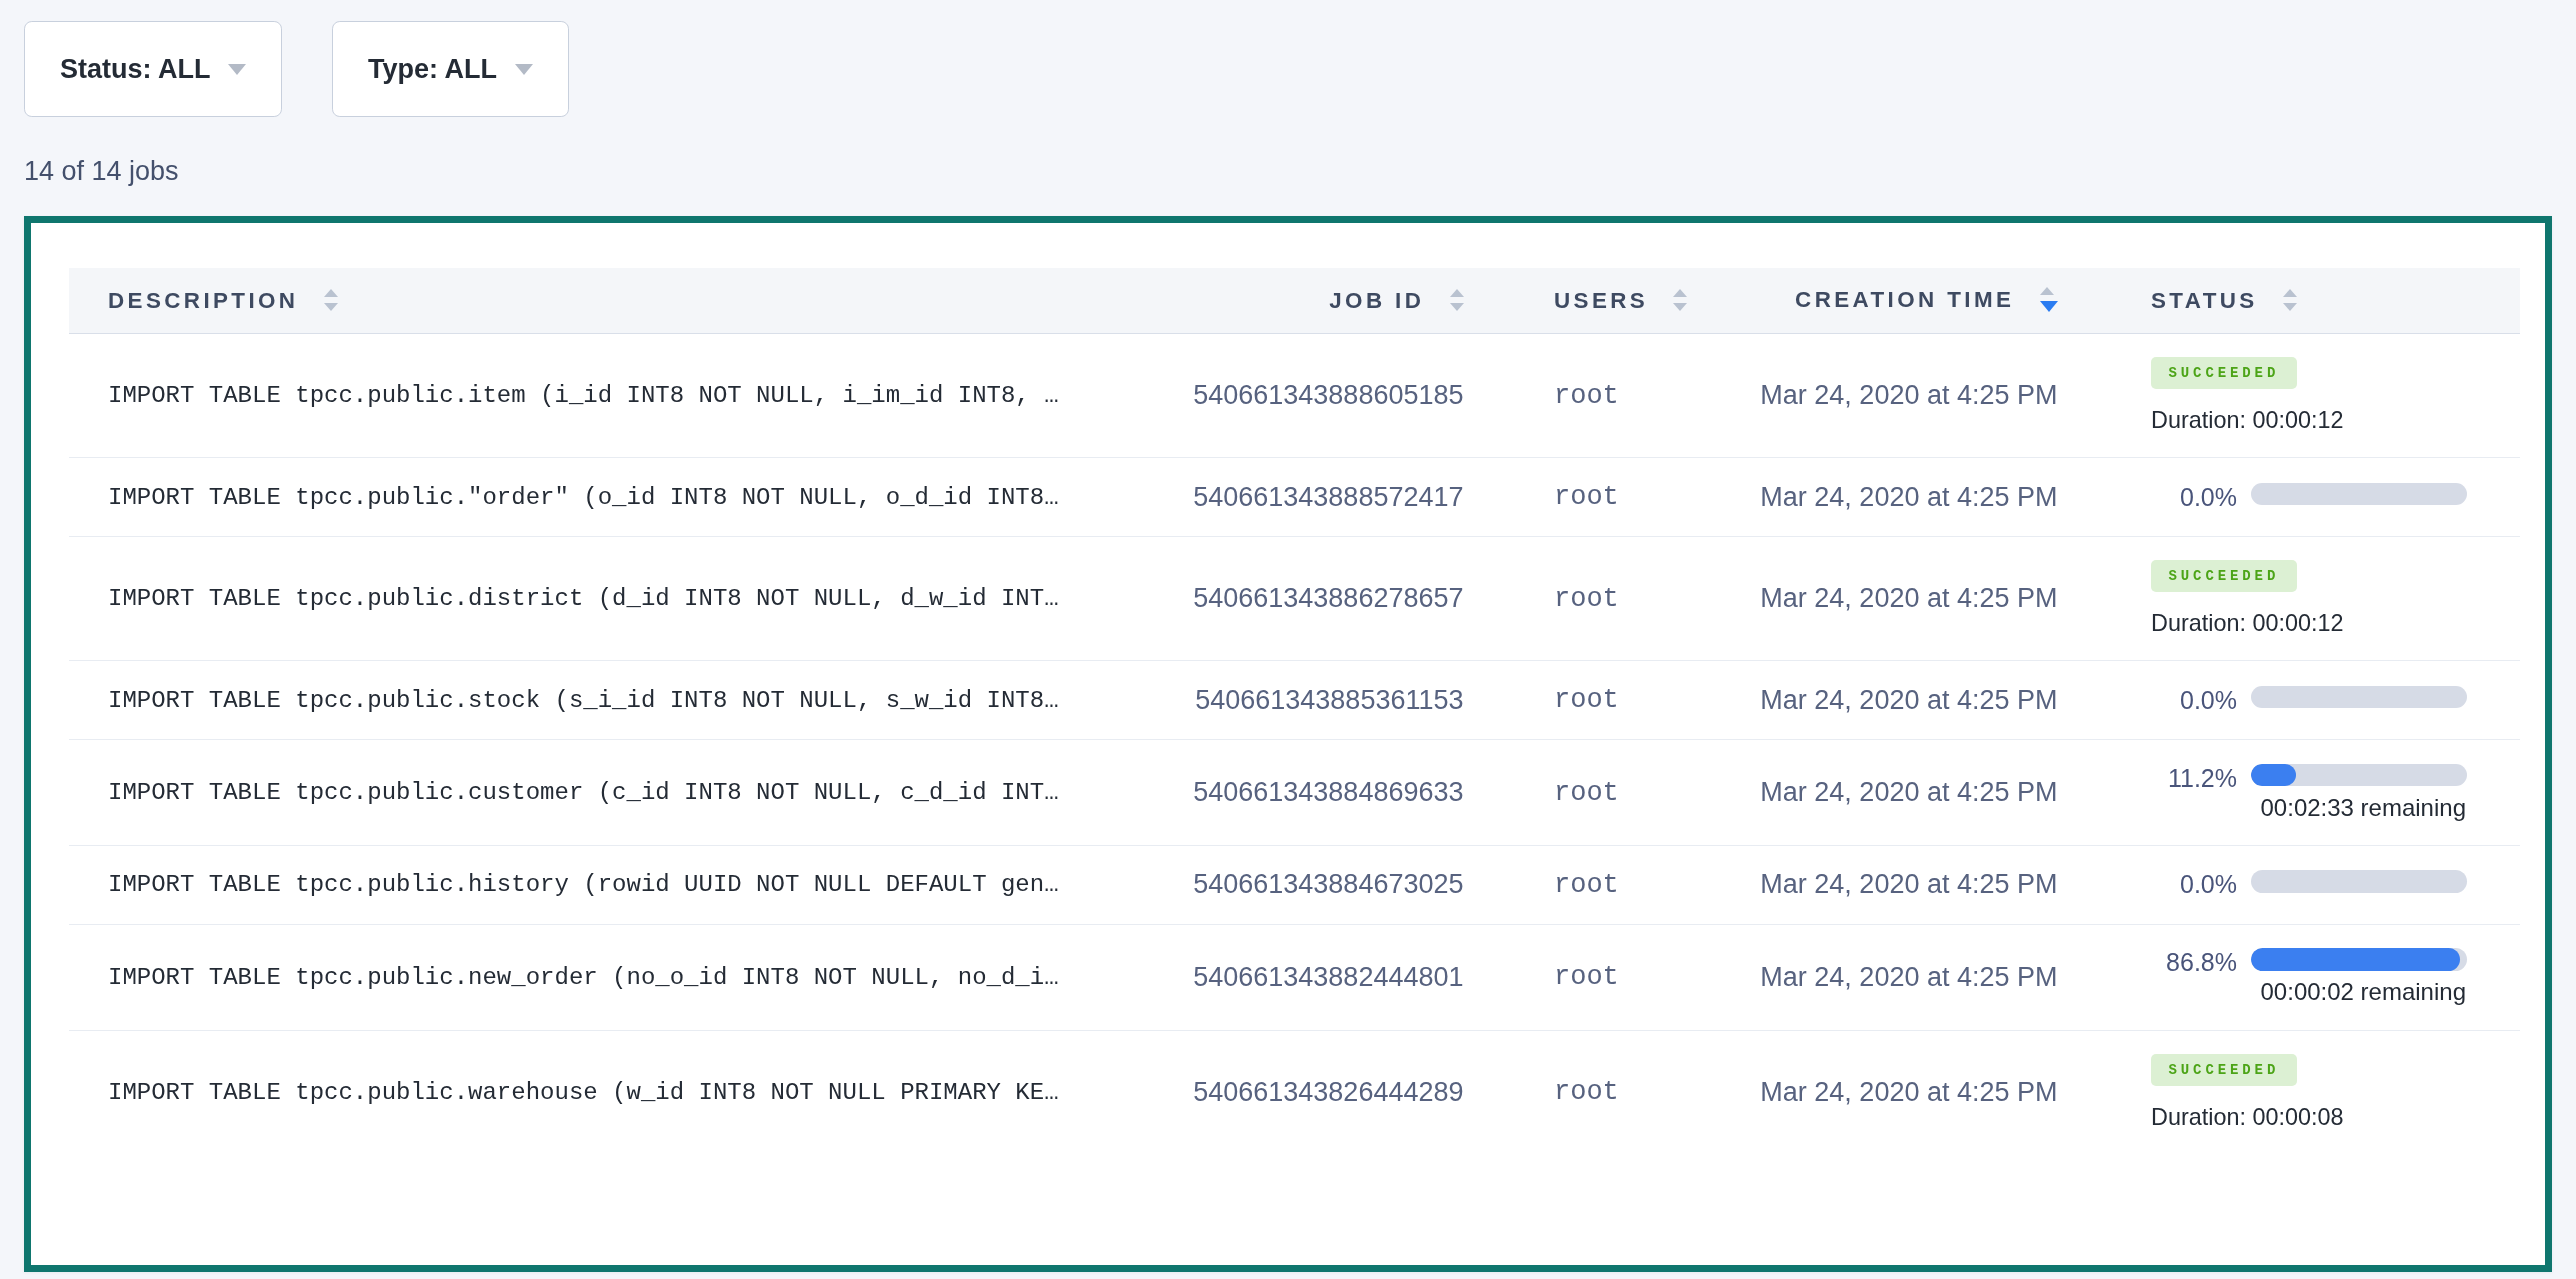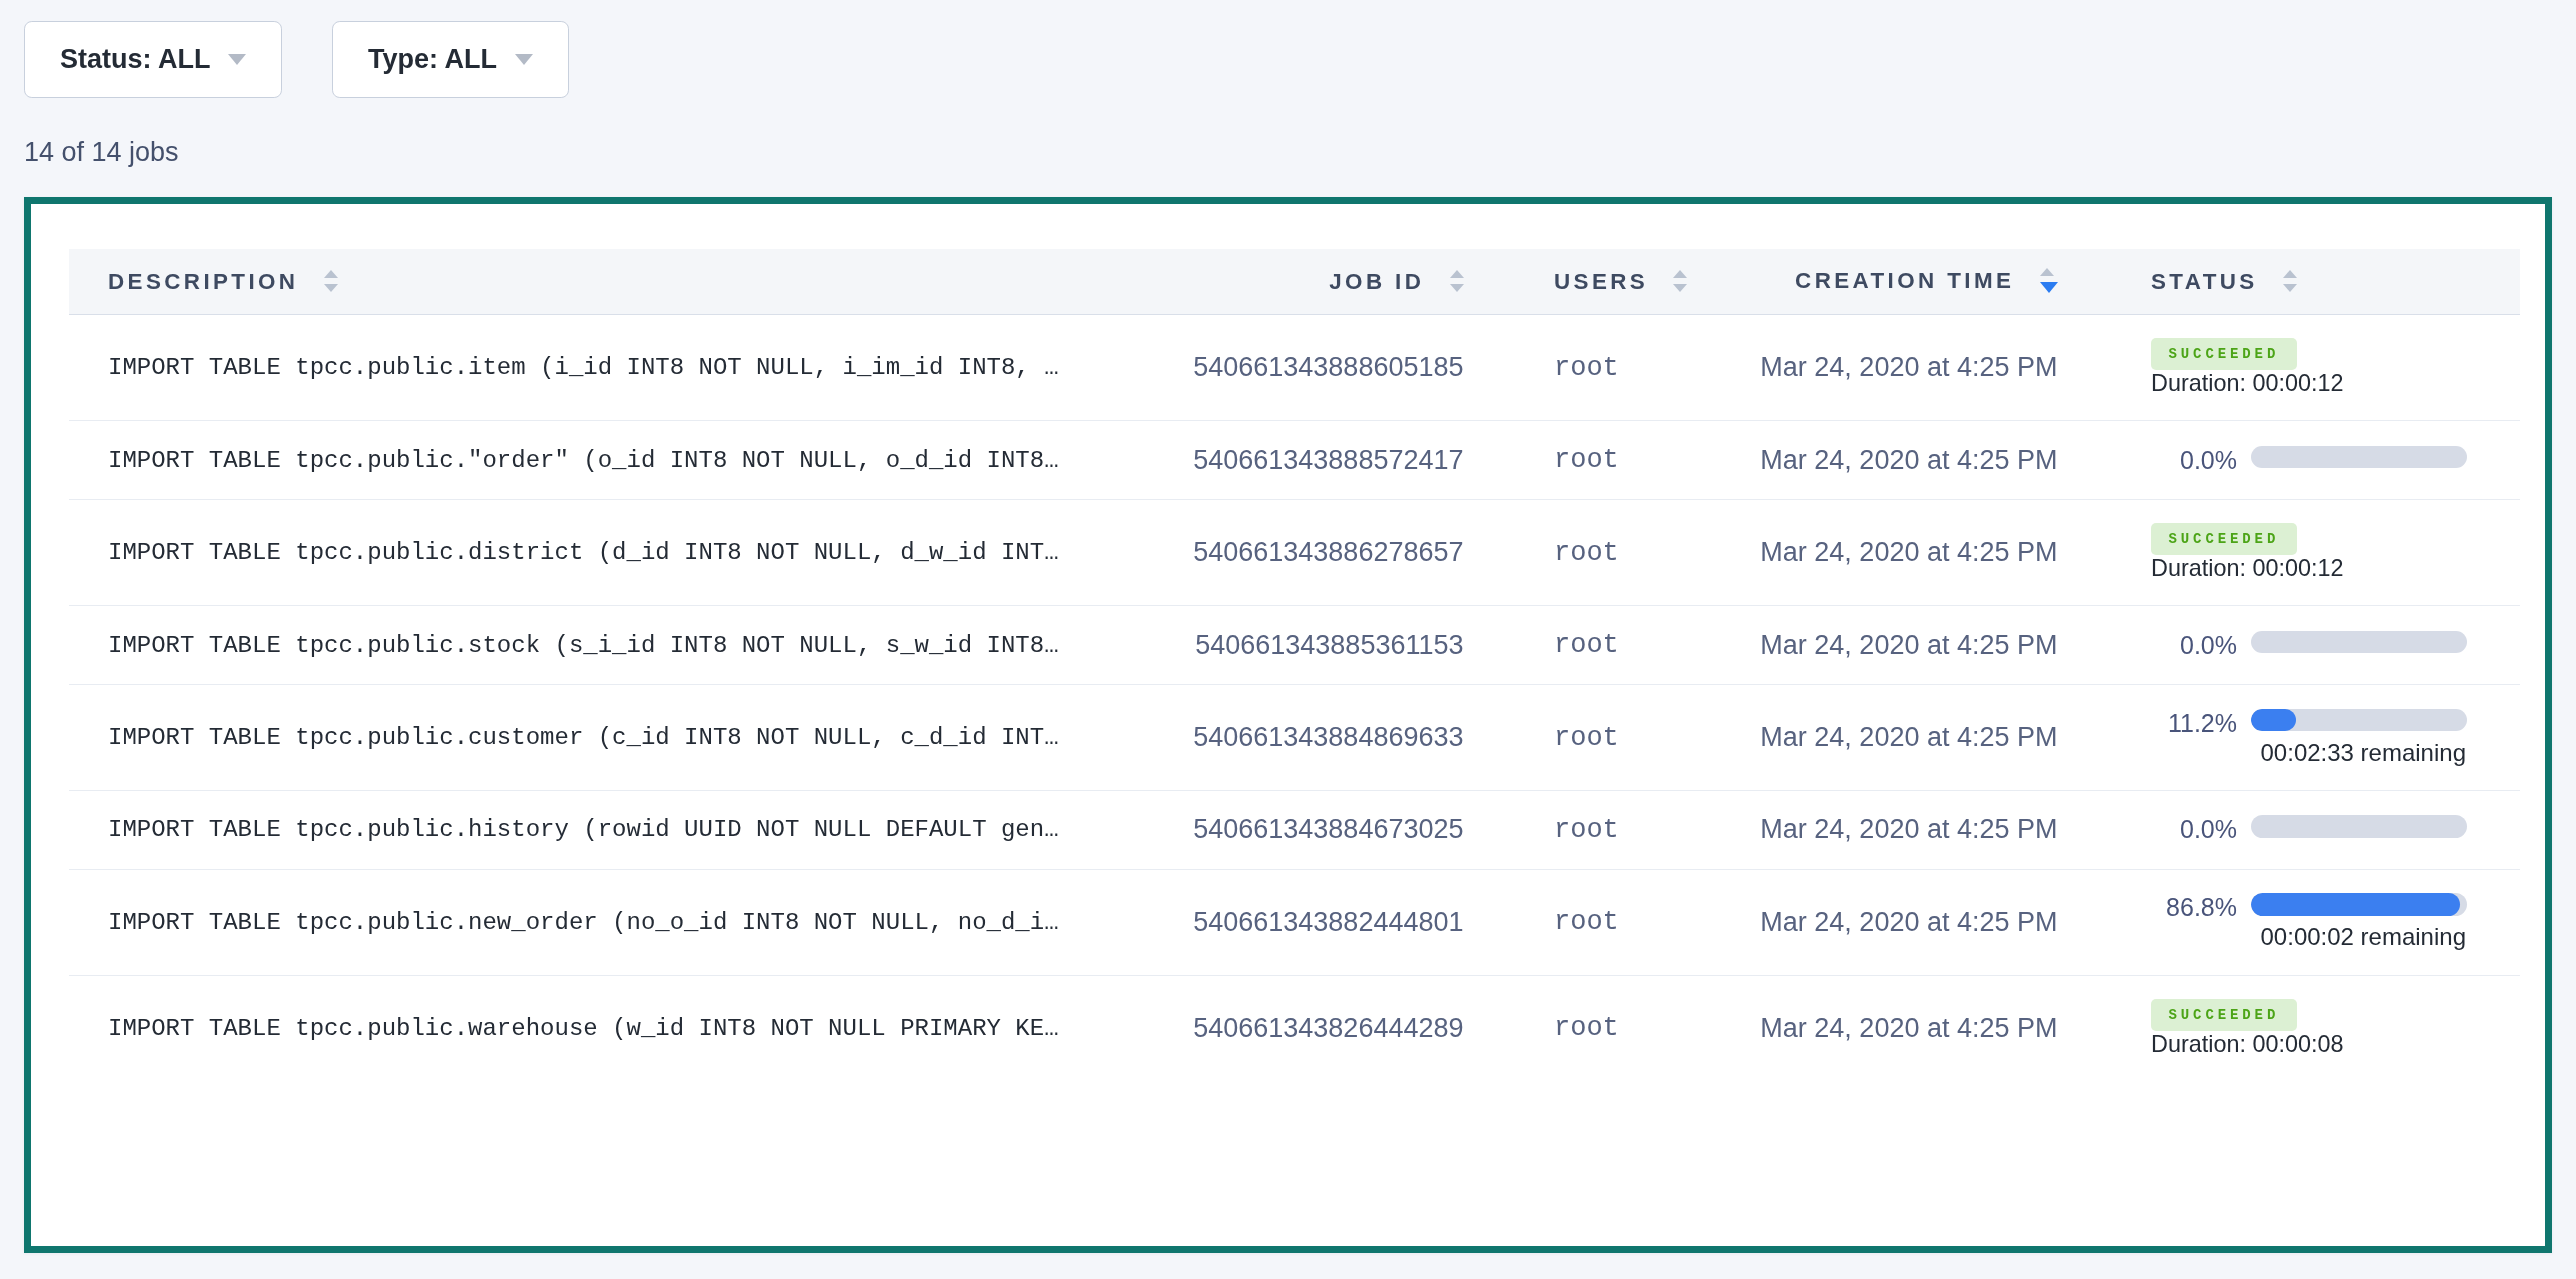--- a/index.html
+++ b/index.html
@@ -24,21 +24,21 @@
     width: 2576px; height: 1279px; overflow: hidden;
     background: var(--page-bg);
     font-family: "Liberation Sans", sans-serif;
     color: var(--text-primary);
   }
   .page { width: 2576px; height: 1279px; position: relative; }
 
   
   .filters { display: flex; gap: 50px; padding: 21.4px 0 0 24px; }
   .filter-btn {
-    height: 77px; background: #fff; border: 1px solid var(--btn-border);
+    height: 96px; background: #fff; border: 1px solid var(--btn-border);
     border-radius: 7.8px; display: inline-flex; align-items: center;
     padding: 0 35px; gap: 17.5px; cursor: pointer;
     font-size: 27px; font-weight: 700; color: var(--text-primary);
     font-family: "Liberation Sans", sans-serif;
   }
   .caret {
     width: 0; height: 0; display: inline-block;
     border-left: 9.7px solid transparent; border-right: 9.7px solid transparent;
     border-top: 11.7px solid #b3bac6;
   }
@@ -89,21 +89,21 @@
   td.td-jobid { text-align: right; padding-right: 17.5px; font-size: 27px; color: var(--text-secondary); }
   td.td-users { padding-left: 73px; font-size: 27px; color: var(--text-secondary); font-family: Liberation Mono, monospace; }
   td.td-ctime { text-align: right; padding-right: 17.5px; font-size: 27px; color: var(--text-secondary); white-space: nowrap; }
   td.td-status { padding-left: 76px; }
 
   .badge {
     display: inline-block; background: var(--success-badge-bg); color: var(--success-badge-text);
     font-size: 14px; font-weight: 700; letter-spacing: 3.9px;
     padding: 7.8px 17.5px; border-radius: 5px; white-space: nowrap; font-family: Liberation Mono, monospace;
   }
-  .duration { margin-top: 0; font-size: 23.4px; color: var(--text-primary); white-space: nowrap; }
+  .duration { margin-top: 18px; font-size: 23.4px; color: var(--text-primary); white-space: nowrap; }
 
   .progress-line { display: flex; align-items: flex-start; }
   .pct { width: 86px; text-align: right; font-size: 25px; color: #49547a; margin-right: 13.6px; white-space: nowrap; }
   .track {
     width: 216px; height: 22.4px; background: var(--progress-track);
     border-radius: 11.7px; overflow: hidden;
   }
   .fill { height: 100%; background: var(--accent-blue); border-radius: 11.7px; }
   .remaining {
     margin-top: 1px; margin-left: 99px; width: 216px; text-align: right;

